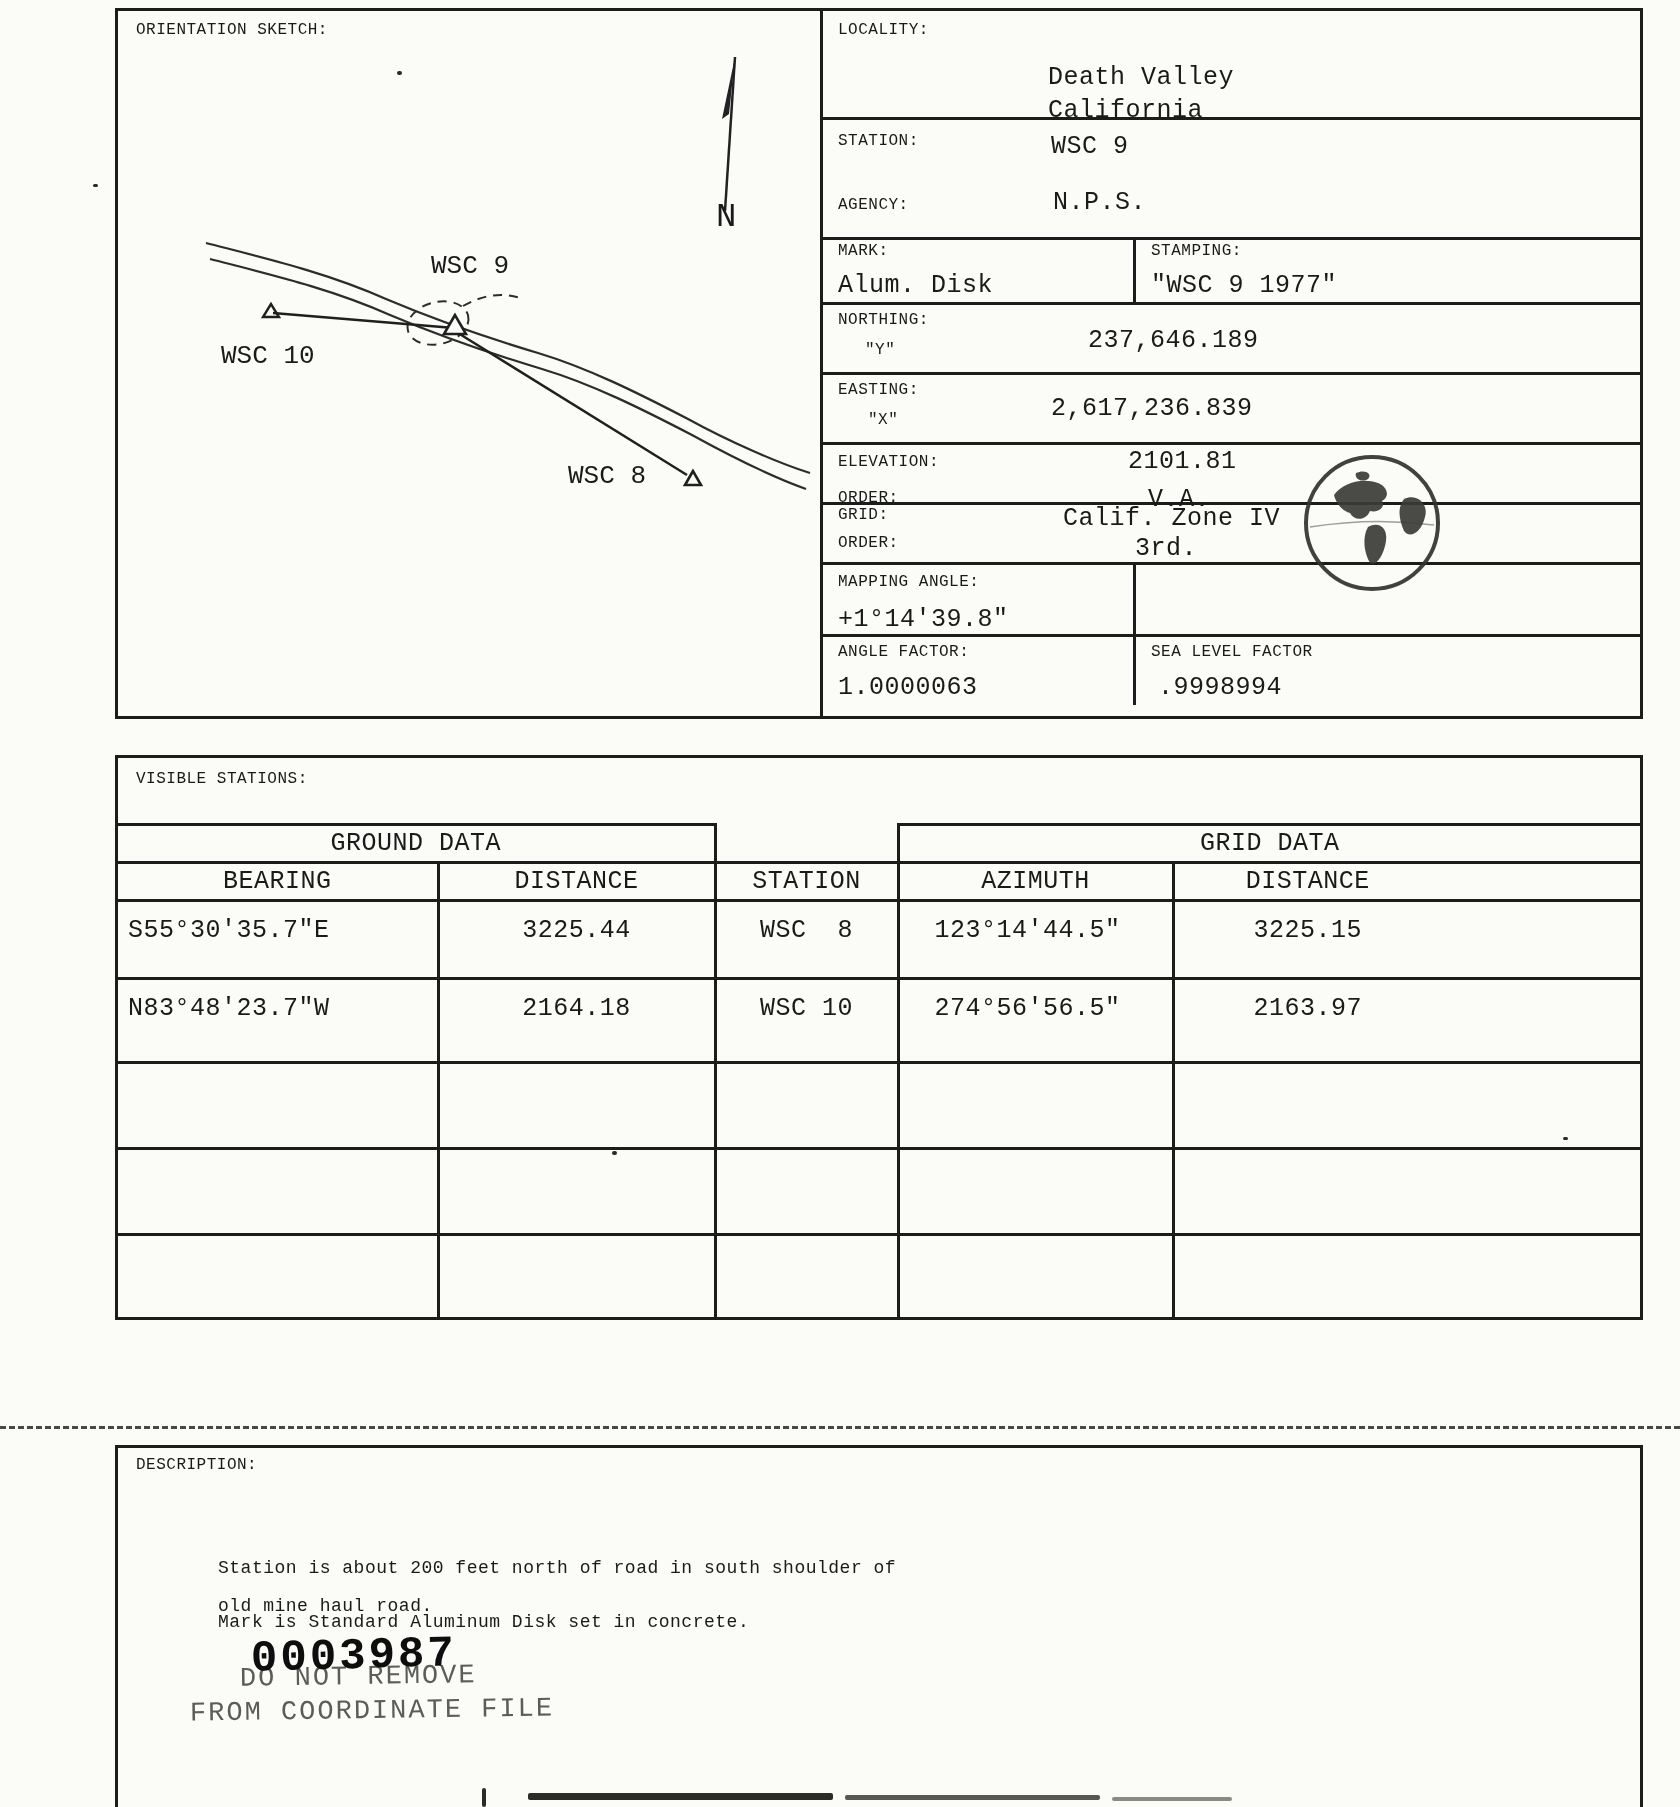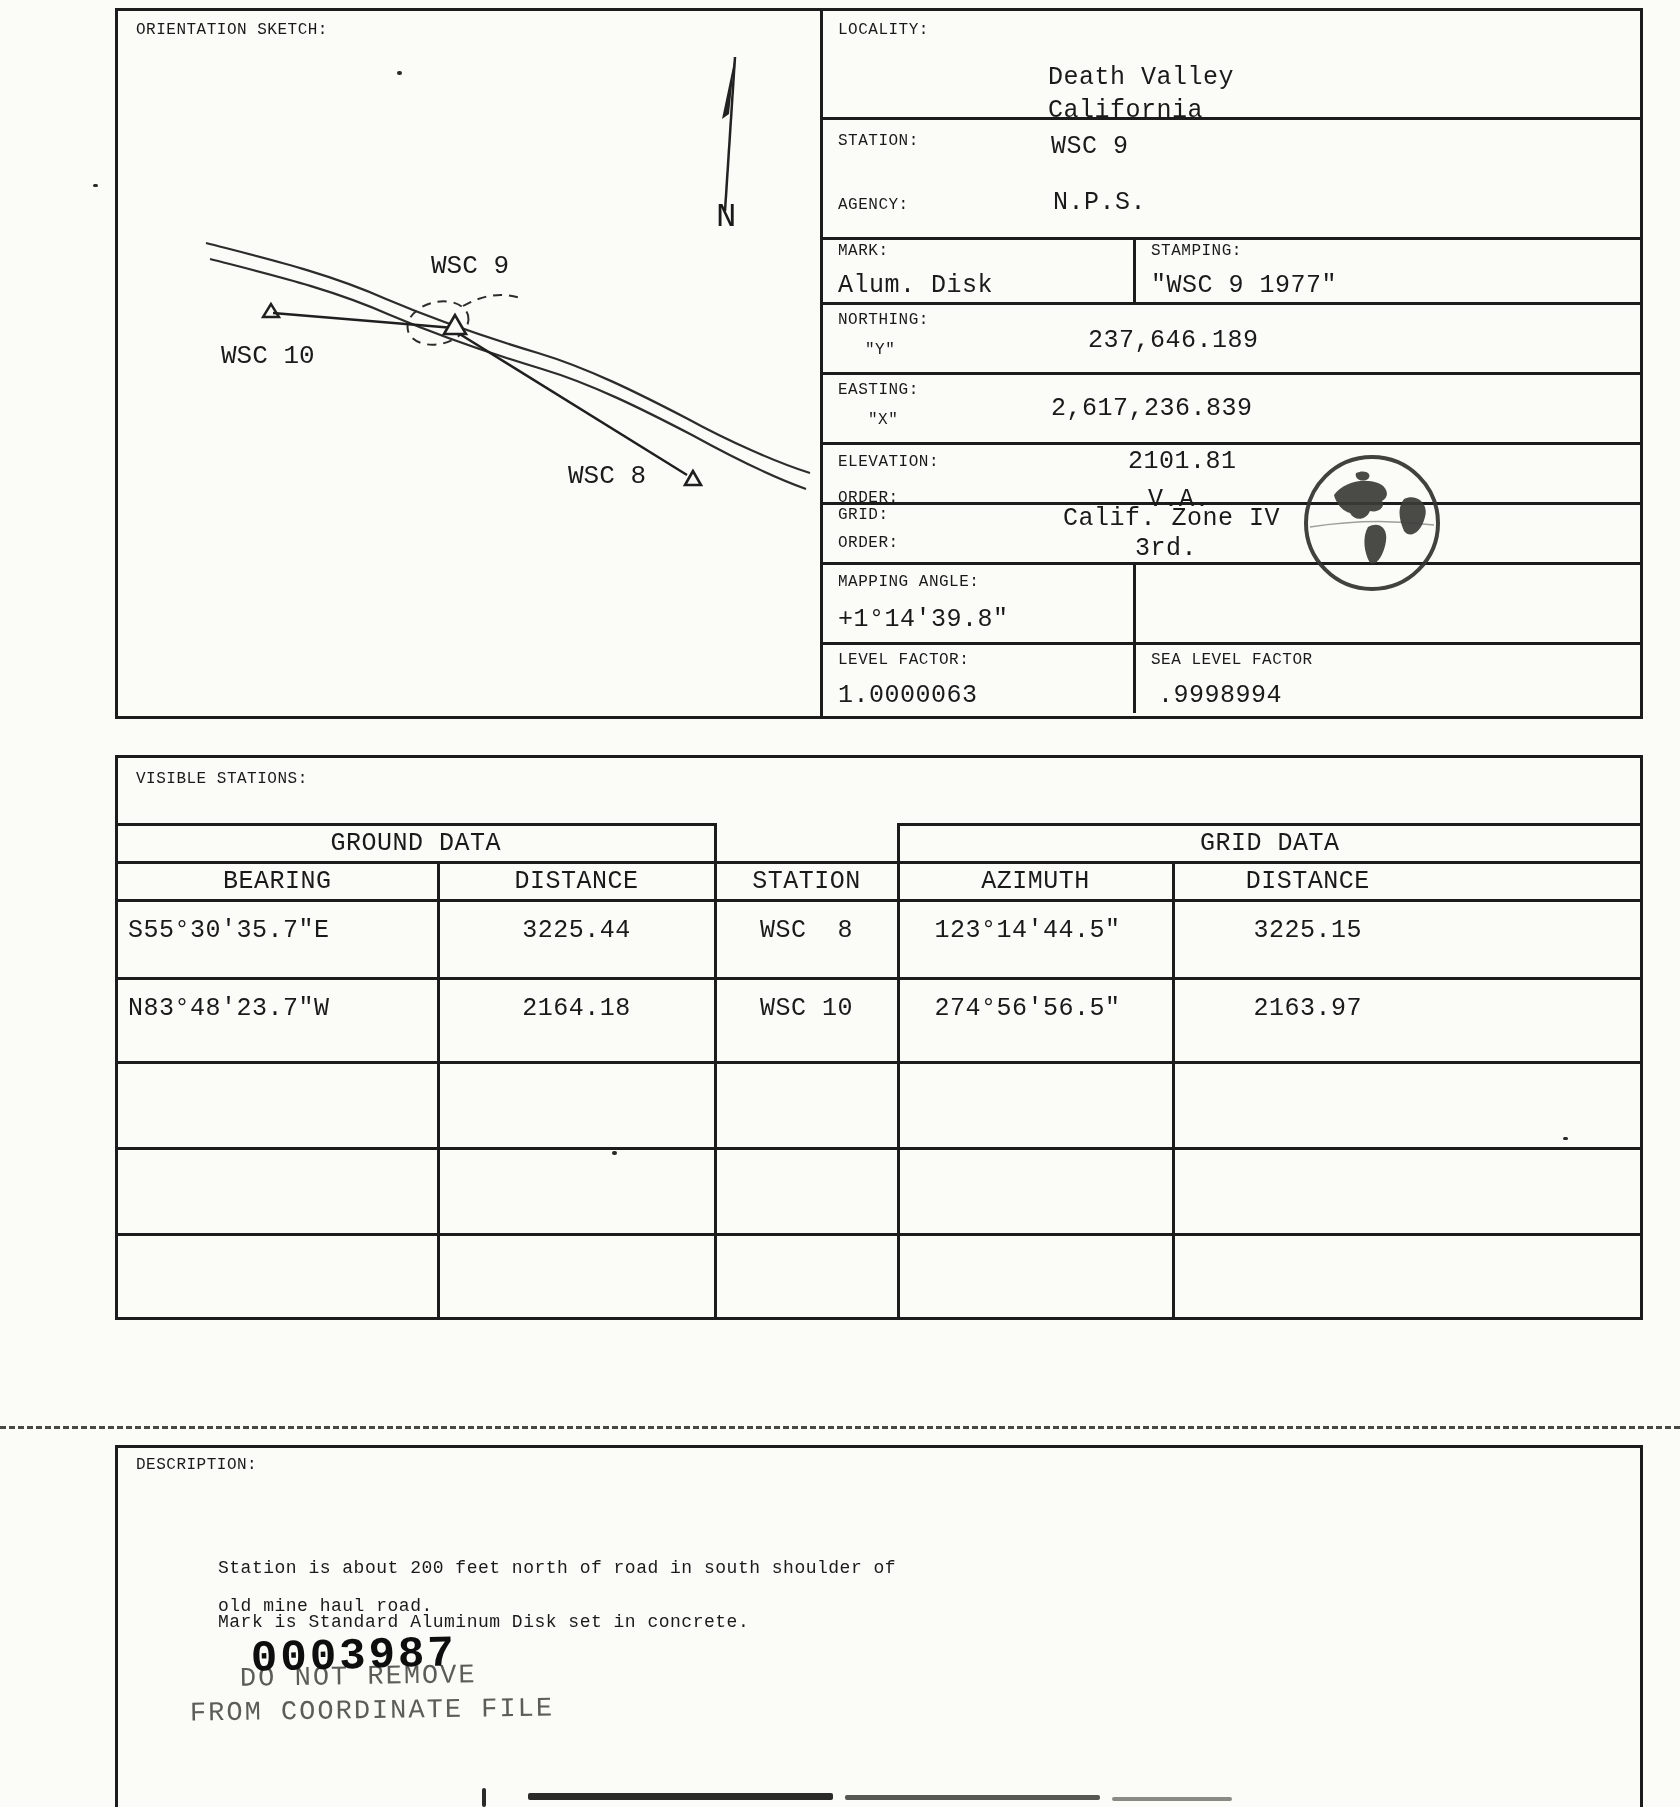--- a/index.html
+++ b/index.html
@@ -132,29 +132,29 @@
       <span class="val abs" style="left:325px;top:40px">V.A.</span>
     </div>
 
     <div class="irow" style="height:60px">
       <span class="lbl abs" style="left:15px;top:1px">GRID:</span>
       <span class="val abs" style="left:240px;top:-1px">Calif. Zone IV</span>
       <span class="lbl abs" style="left:15px;top:29px">ORDER:</span>
       <span class="val abs" style="left:312px;top:29px">3rd.</span>
     </div>
 
-    <div class="irow" style="height:80px">
+    <div class="irow" style="height:72px">
       <span class="vdiv"></span>
       <span class="lbl abs" style="left:15px;top:8px">MAPPING ANGLE:</span>
       <span class="val abs" style="left:15px;top:40px">+1°14'39.8"</span>
     </div>
 
     <div class="irow" style="height:68px">
       <span class="vdiv"></span>
-      <span class="lbl abs" style="left:15px;top:6px">LEVEL FACTOR:</span>
+      <span class="lbl abs" style="left:15px;top:6px">ANGLE FACTOR:</span>
       <span class="val abs" style="left:15px;top:36px">1.0000063</span>
       <span class="lbl abs" style="left:328px;top:6px">SEA LEVEL FACTOR</span>
       <span class="val abs" style="left:335px;top:36px">.9998994</span>
     </div>
   </div>
 </div>
 
 <svg class="abs globe" width="152" height="152" viewBox="0 0 152 152" opacity="0.92">
   <circle cx="76" cy="76" r="66" fill="none" stroke="#32322f" stroke-width="4"></circle>
   <path d="M38,48 C46,36 66,30 82,36 C92,40 94,50 86,54 C90,60 82,66 74,64 C70,74 58,74 54,66 C46,64 40,56 38,48 Z" fill="#3b3b38"></path>

